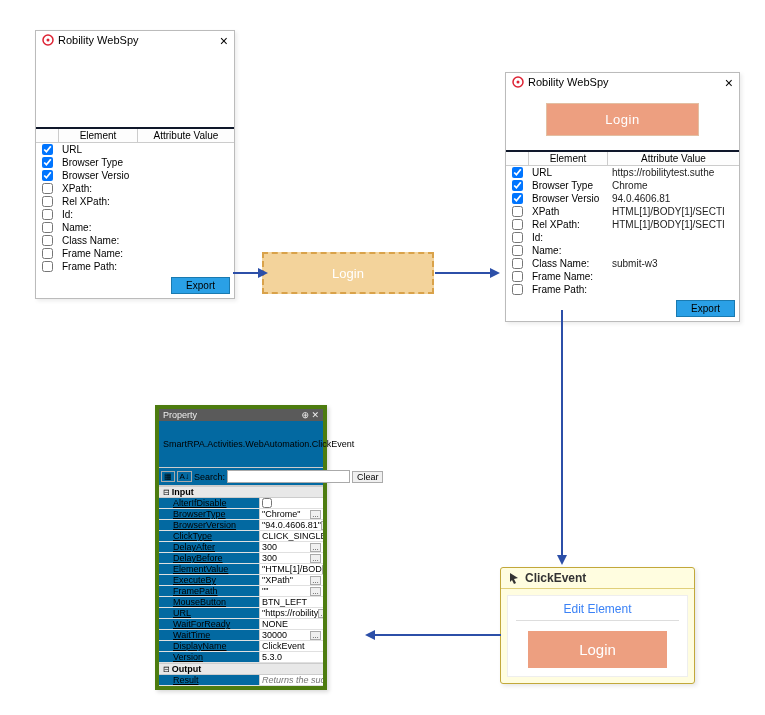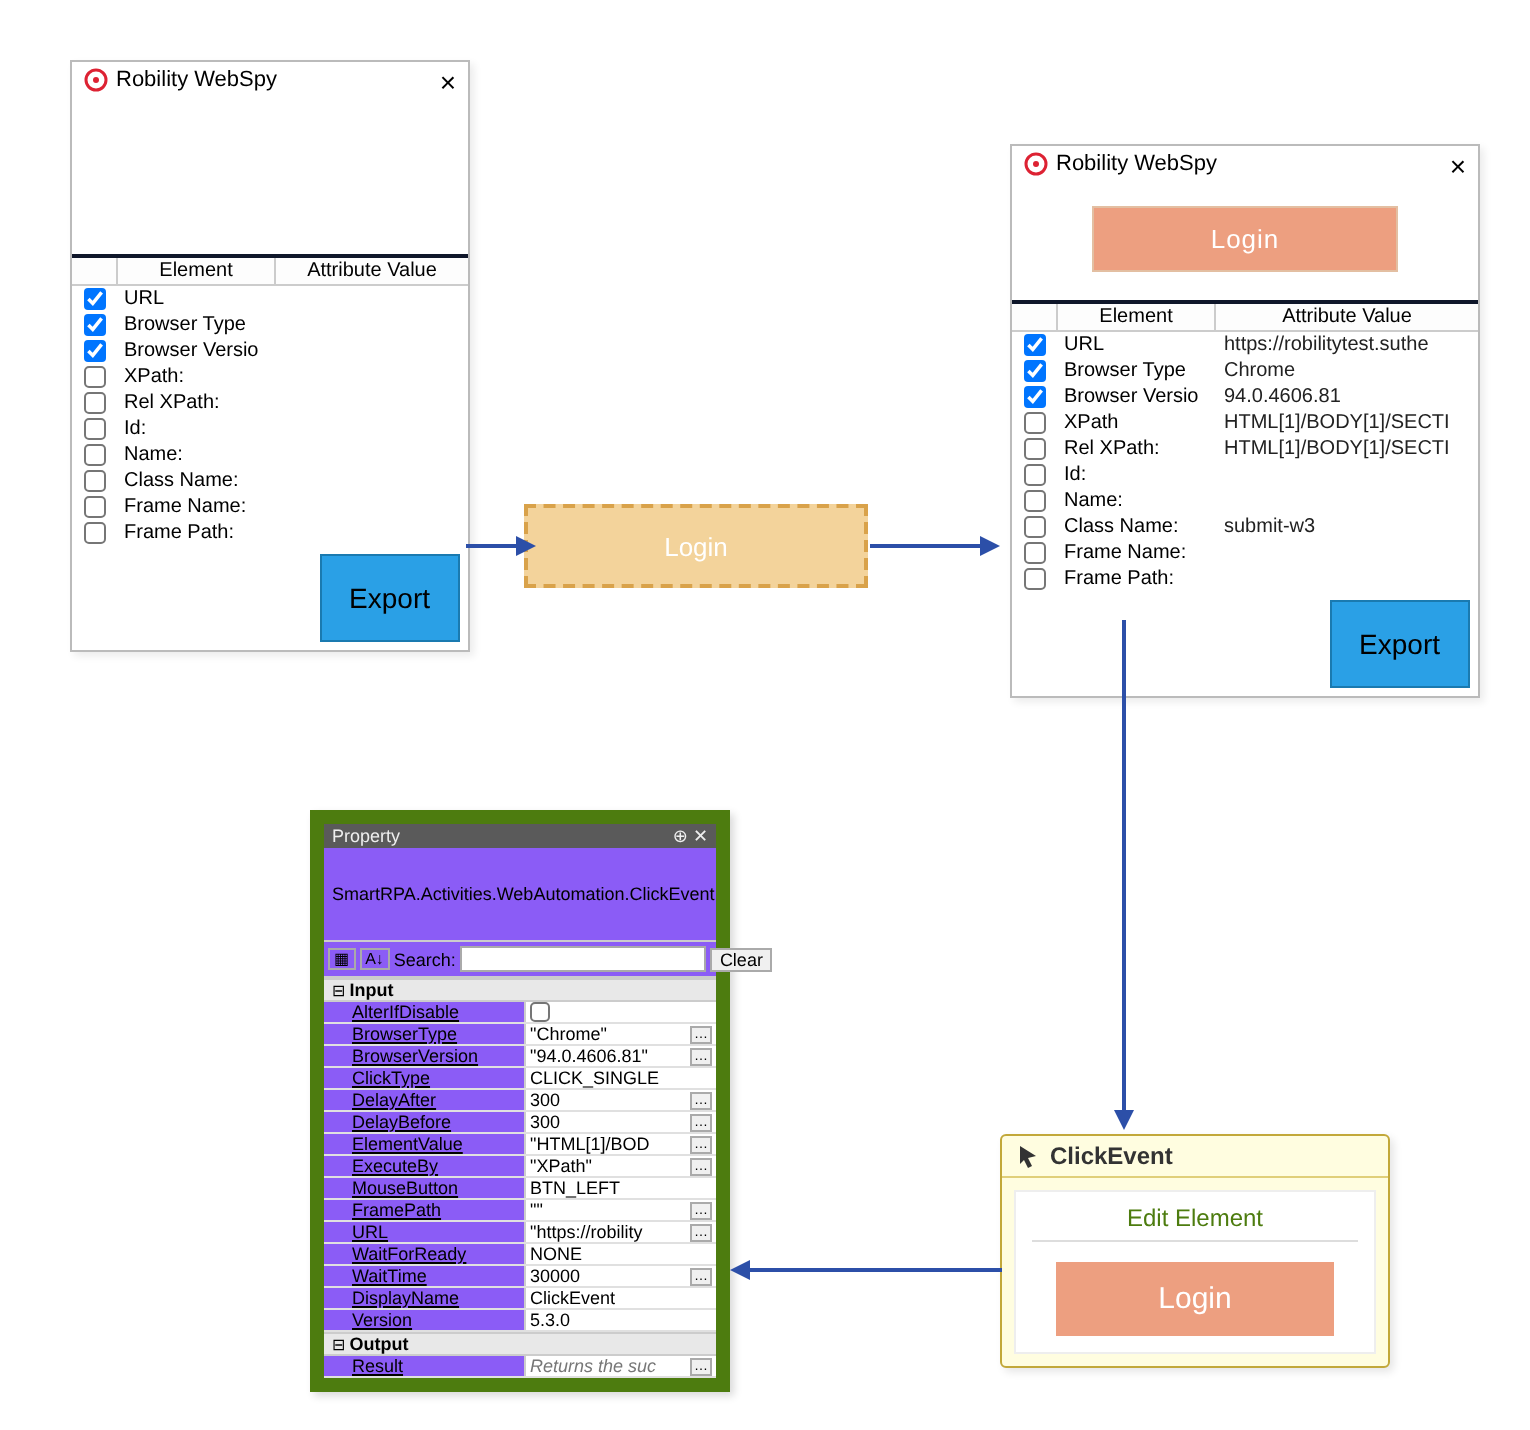--- a/index.html
+++ b/index.html
@@ -56,22 +56,22 @@
     .row .cb input { margin: 0; width: 11px; height: 11px; }
     .row .el { width: 80px; padding-left: 4px; }
     .row .val { flex: 1; padding-left: 4px; color: #222; overflow: hidden; white-space: nowrap; }
     .export-bar {
       display: flex; justify-content: flex-end; padding: 4px;
     }
     .export-btn {
       background: #2aa0e6;
       border: 1px solid #1a7ab0;
       color: #000;
-      font-size: 14px;
-      padding: 13px 14px;
+      font-size: 10px;
+      padding: 2px 14px;
     }
     #win1 { top: 30px; left: 35px; width: 200px; }
     #win1 .blank-area { height: 76px; }
     #win2 { top: 72px; left: 505px; width: 235px; }
     #win2 .login-preview {
       margin: 10px 40px 14px 40px;
       background: #ed9f80;
       border: 1px solid #e3bfa2;
       color: #fff;
       text-align: center;
@@ -108,39 +108,39 @@
     }
     .click-card .card-title .hand-icon { width:14px; display:inline-flex; }
     .click-card .card-body {
       background: #fff;
       margin: 6px;
       padding: 4px 0 8px 0;
       border: 1px solid #eee;
       text-align: center;
     }
     .click-card .edit-label {
-      color: #4d7c0f;
+      color: #3b82f6;
       font-size: 12px;
       padding: 2px 0 4px 0;
       border-bottom: 1px solid #ddd;
       margin: 0 8px 10px 8px;
     }
     .click-card .login-btn-big {
       margin: 0 20px;
       background: #ed9f80;
       color: #fff;
       font-size: 15px;
       padding: 10px 0;
     }
     .prop-panel {
       position: absolute;
       top: 405px; left: 155px;
-      width: 210px;
-      background: #8b5cf6;
-      border: 7px solid #4d7c0f;
+      width: 172px;
+      background: #0369a1;
+      border: 4px solid #4d7c0f;
       font-size: 9px;
       box-shadow: 2px 2px 4px rgba(0,0,0,0.15);
     }
     .prop-panel .pp-title {
       background: #5a5a5a; color: #eee;
       padding: 1px 4px;
       display: flex; justify-content: space-between;
       font-size: 9px;
     }
     .prop-panel .pp-class {
@@ -465,30 +465,30 @@
         </div>
       </div>
       <div class="prop-row">
         <div class="pn">ExecuteBy</div>
         <div class="pv">
           <span>"XPath"</span>
           <span class="ell">…</span>
         </div>
       </div>
       <div class="prop-row">
+        <div class="pn">FramePath</div>
+        <div class="pv">
+          <span>""</span>
+          <span class="ell">…</span>
+        </div>
+      </div>
+      <div class="prop-row">
         <div class="pn">MouseButton</div>
         <div class="pv">
           <span>BTN_LEFT</span>
-        </div>
-      </div>
-      <div class="prop-row">
-        <div class="pn">FramePath</div>
-        <div class="pv">
-          <span>""</span>
-          <span class="ell">…</span>
         </div>
       </div>
       <div class="prop-row">
         <div class="pn">URL</div>
         <div class="pv">
           <span>"https://robility</span>
           <span class="ell">…</span>
         </div>
       </div>
       <div class="prop-row">

